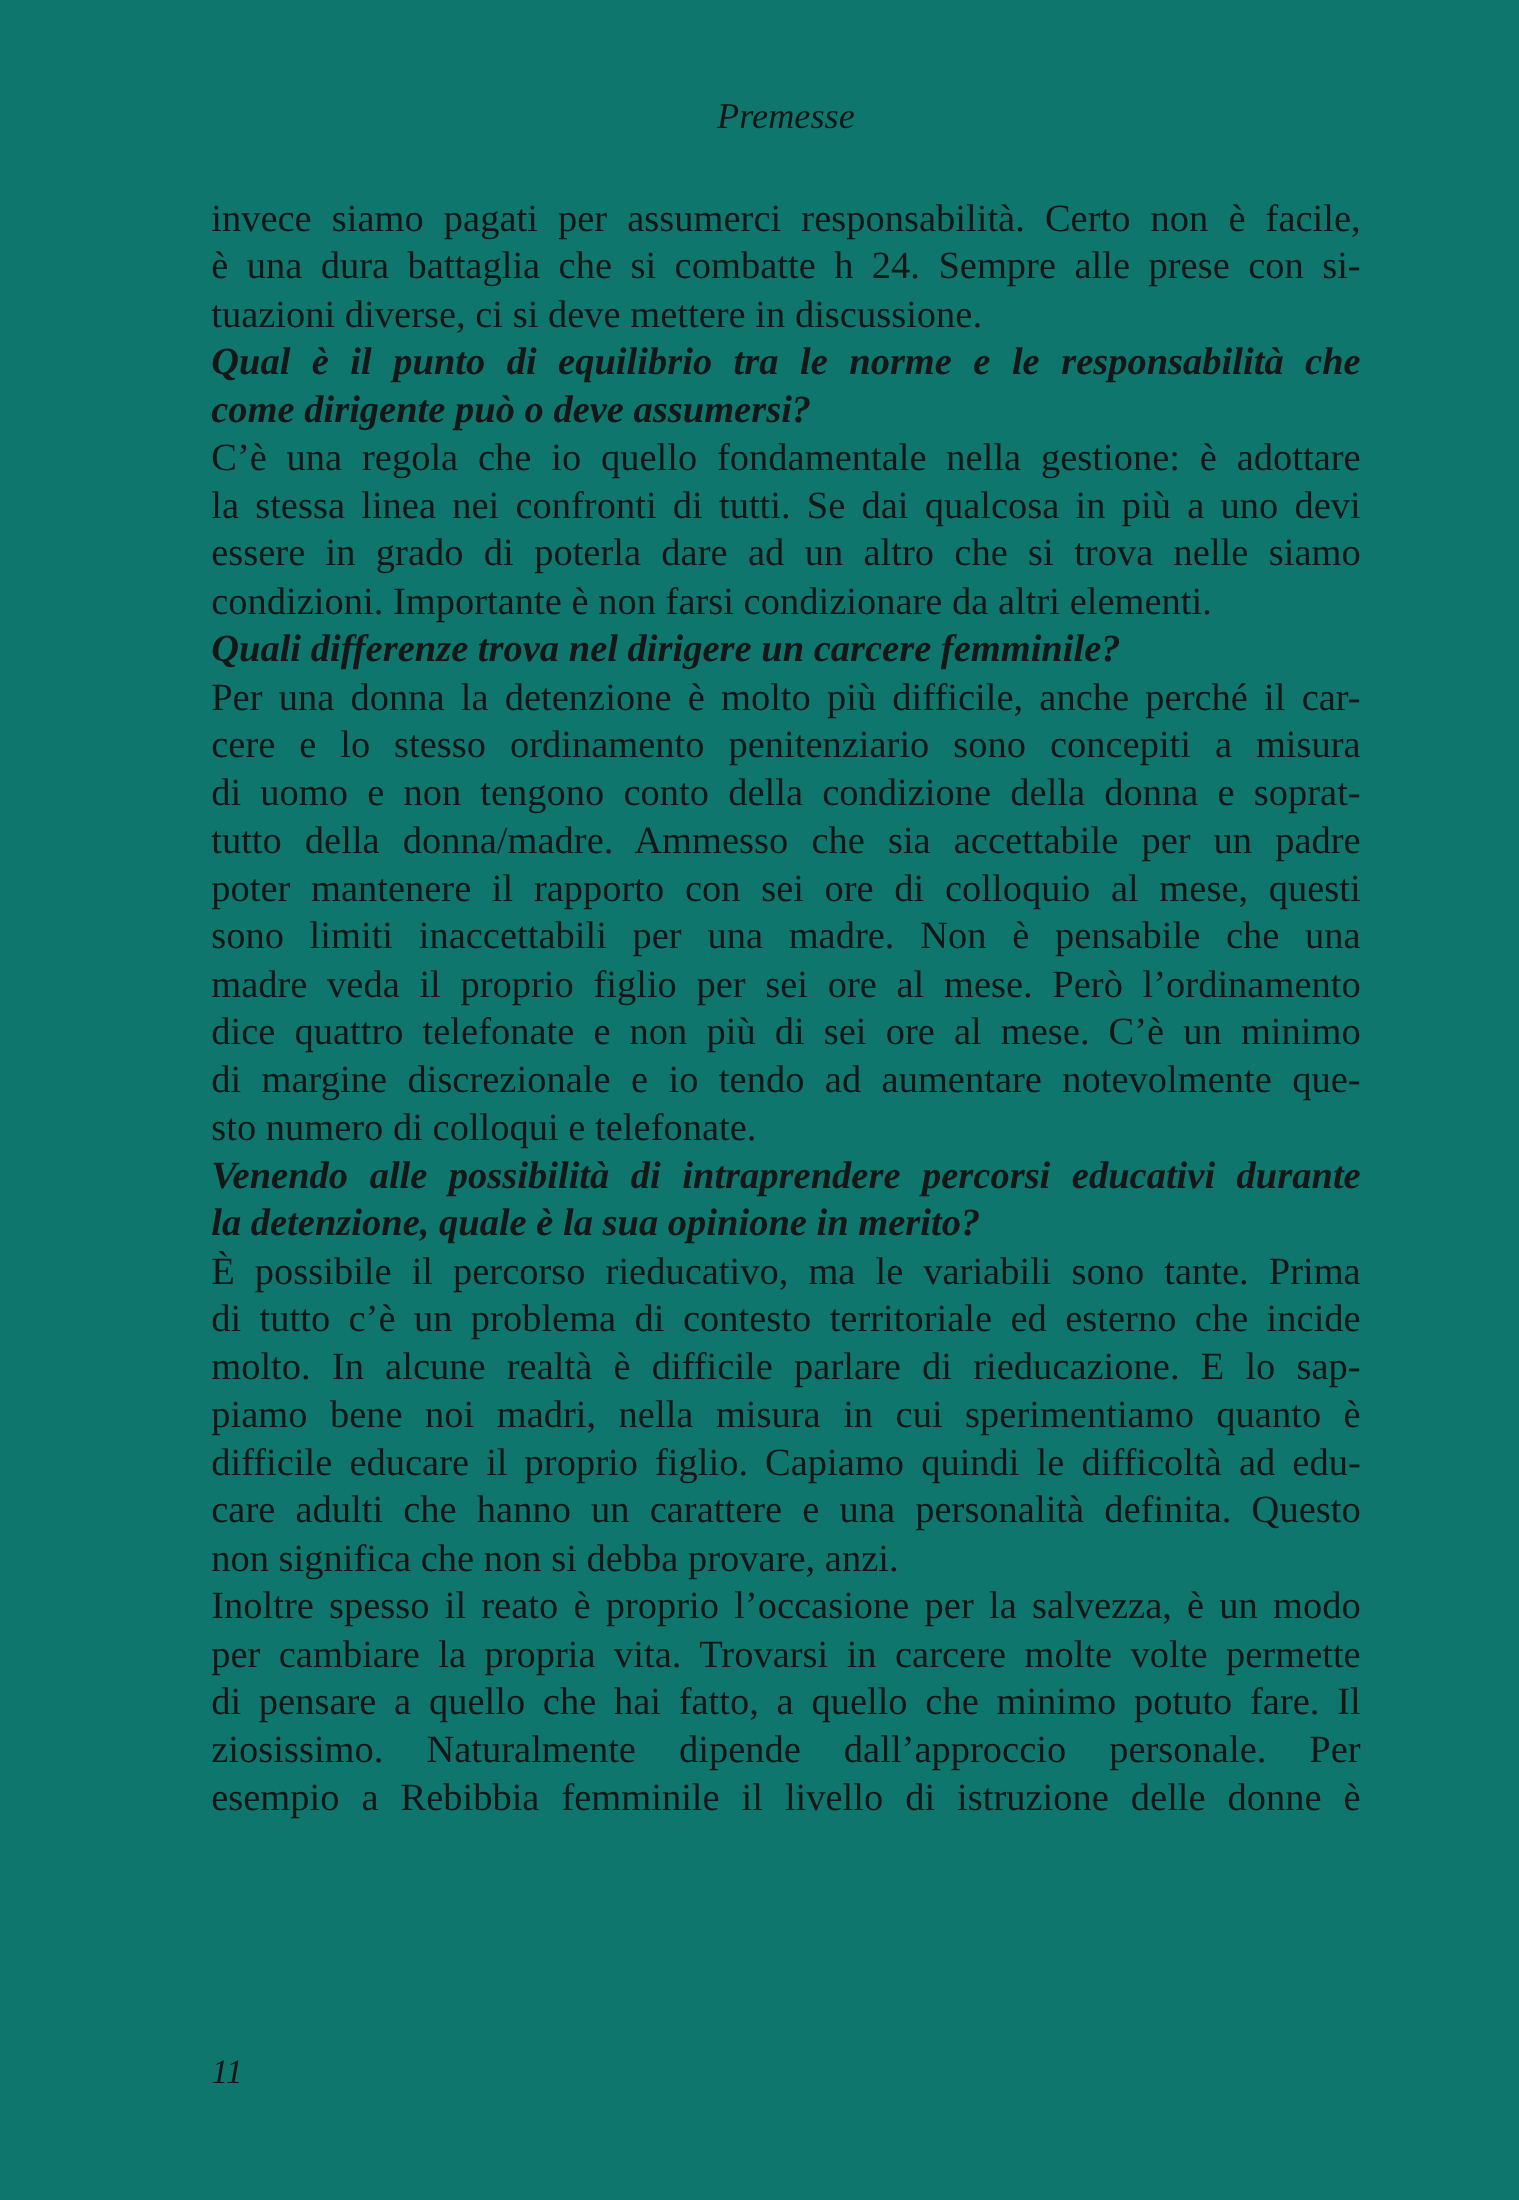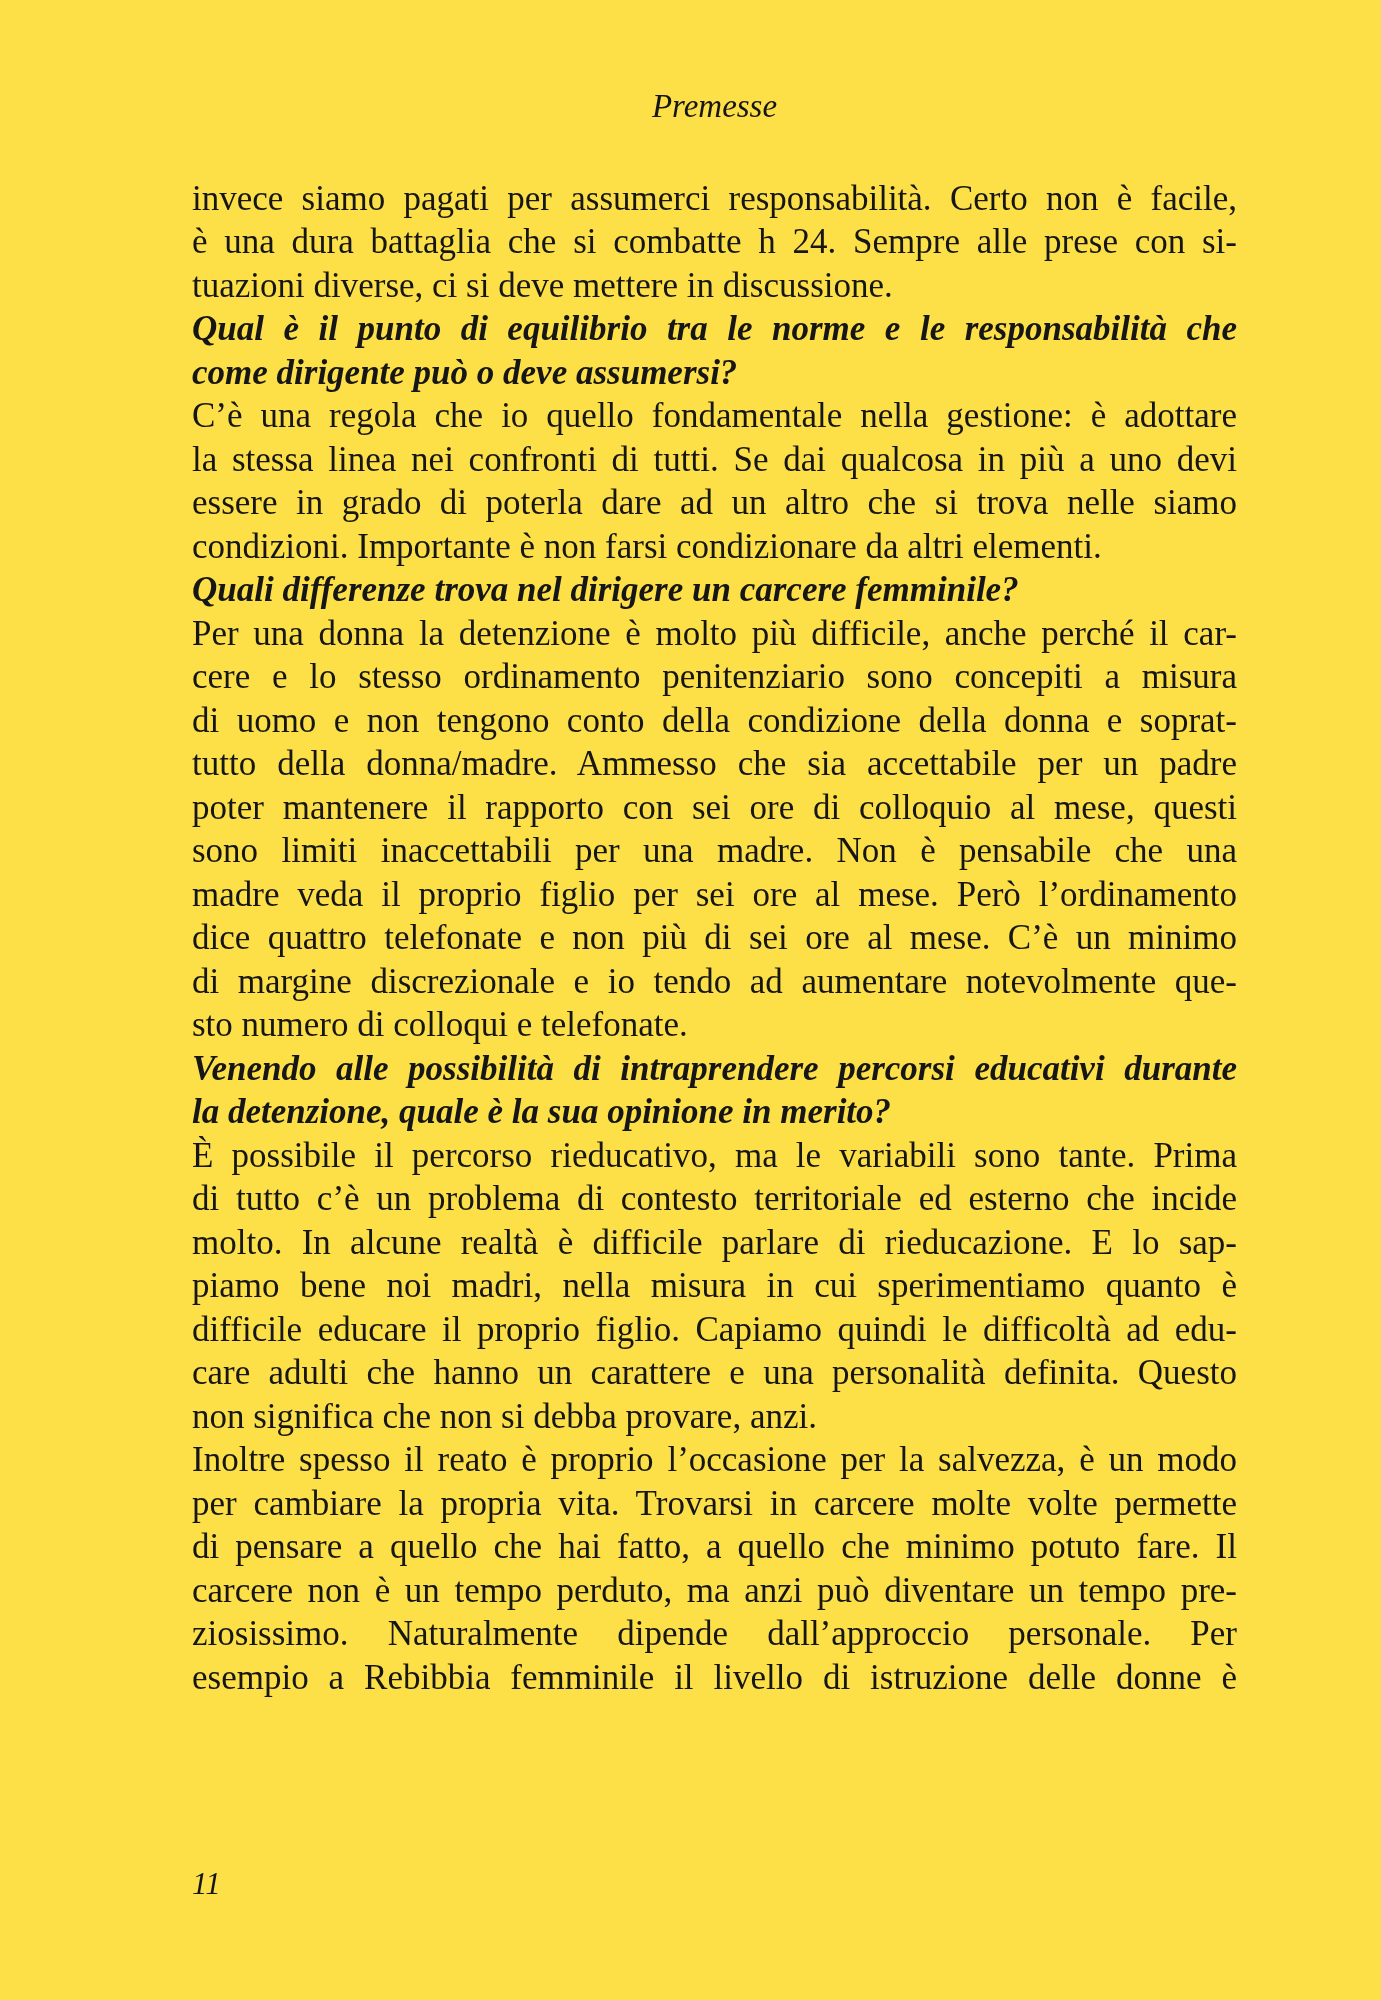--- a/index.html
+++ b/index.html
@@ -4,21 +4,21 @@
 <style>
   html, body {
     margin: 0;
     padding: 0;
     background: #ffffff;
   }
   .page {
     position: relative;
     width: 1381px;
     height: 2000px;
-    background: #fde047;
+    background: #0f766e;
     overflow: hidden;
     font-family: "Liberation Serif", "DejaVu Serif", serif;
     color: #161616;
   }
   .text-col {
     position: absolute;
     left: 192px;
     top: 85px;
     width: 1045px;
   }
@@ -115,21 +115,20 @@
         <div class="line">piamo bene noi madri, nella misura in cui sperimentiamo quanto è</div>
         <div class="line">difficile educare il proprio figlio. Capiamo quindi le difficoltà ad edu-</div>
         <div class="line">care adulti che hanno un carattere e una personalità definita. Questo</div>
         <div class="line">non significa che non si debba provare, anzi.</div>
       </div>
 
     <div class="tblock cont">
         <div class="line">Inoltre spesso il reato è proprio l’occasione per la salvezza, è un modo</div>
         <div class="line">per cambiare la propria vita. Trovarsi in carcere molte volte permette</div>
         <div class="line">di pensare a quello che hai fatto, a quello che minimo potuto fare. Il</div>
-        <div class="line">carcere non è un tempo perduto, ma anzi può diventare un tempo pre-</div>
         <div class="line">ziosissimo. Naturalmente dipende dall’approccio personale. Per</div>
         <div class="line">esempio a Rebibbia femminile il livello di istruzione delle donne è</div>
       </div>
 
   </div>
 
   <div class="pagenum">11</div>
 </div>
 
 </body></html>

